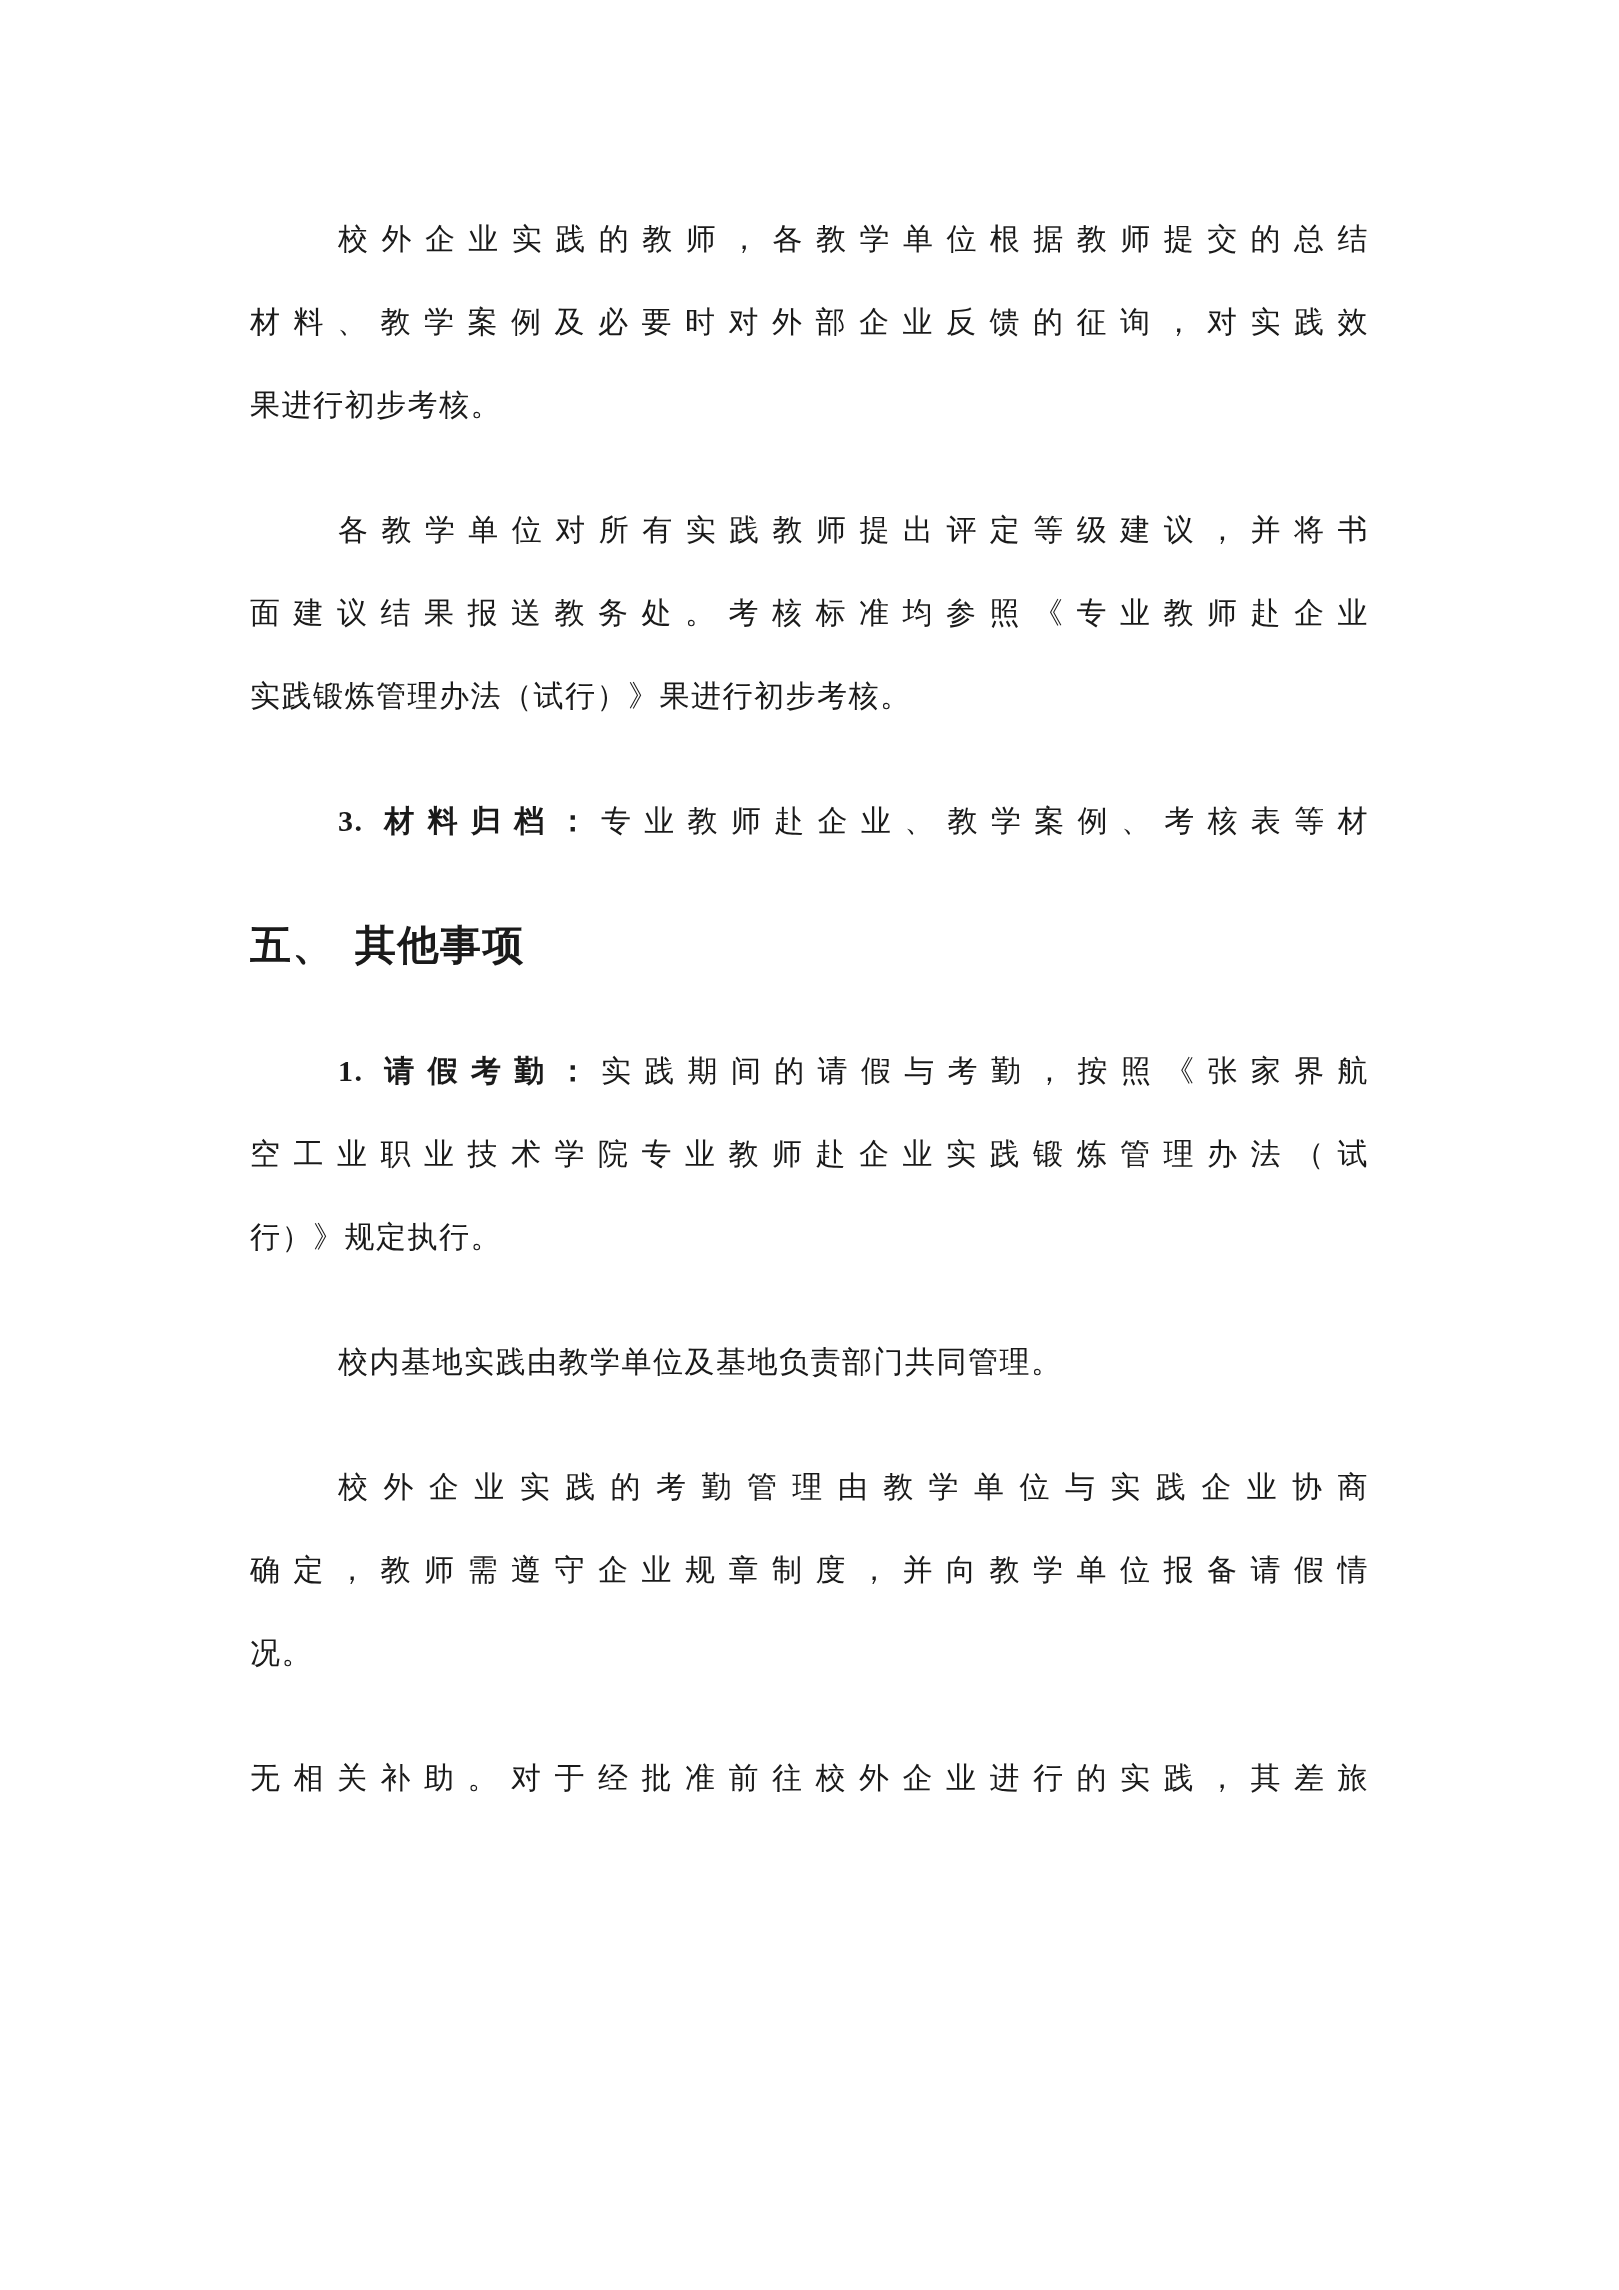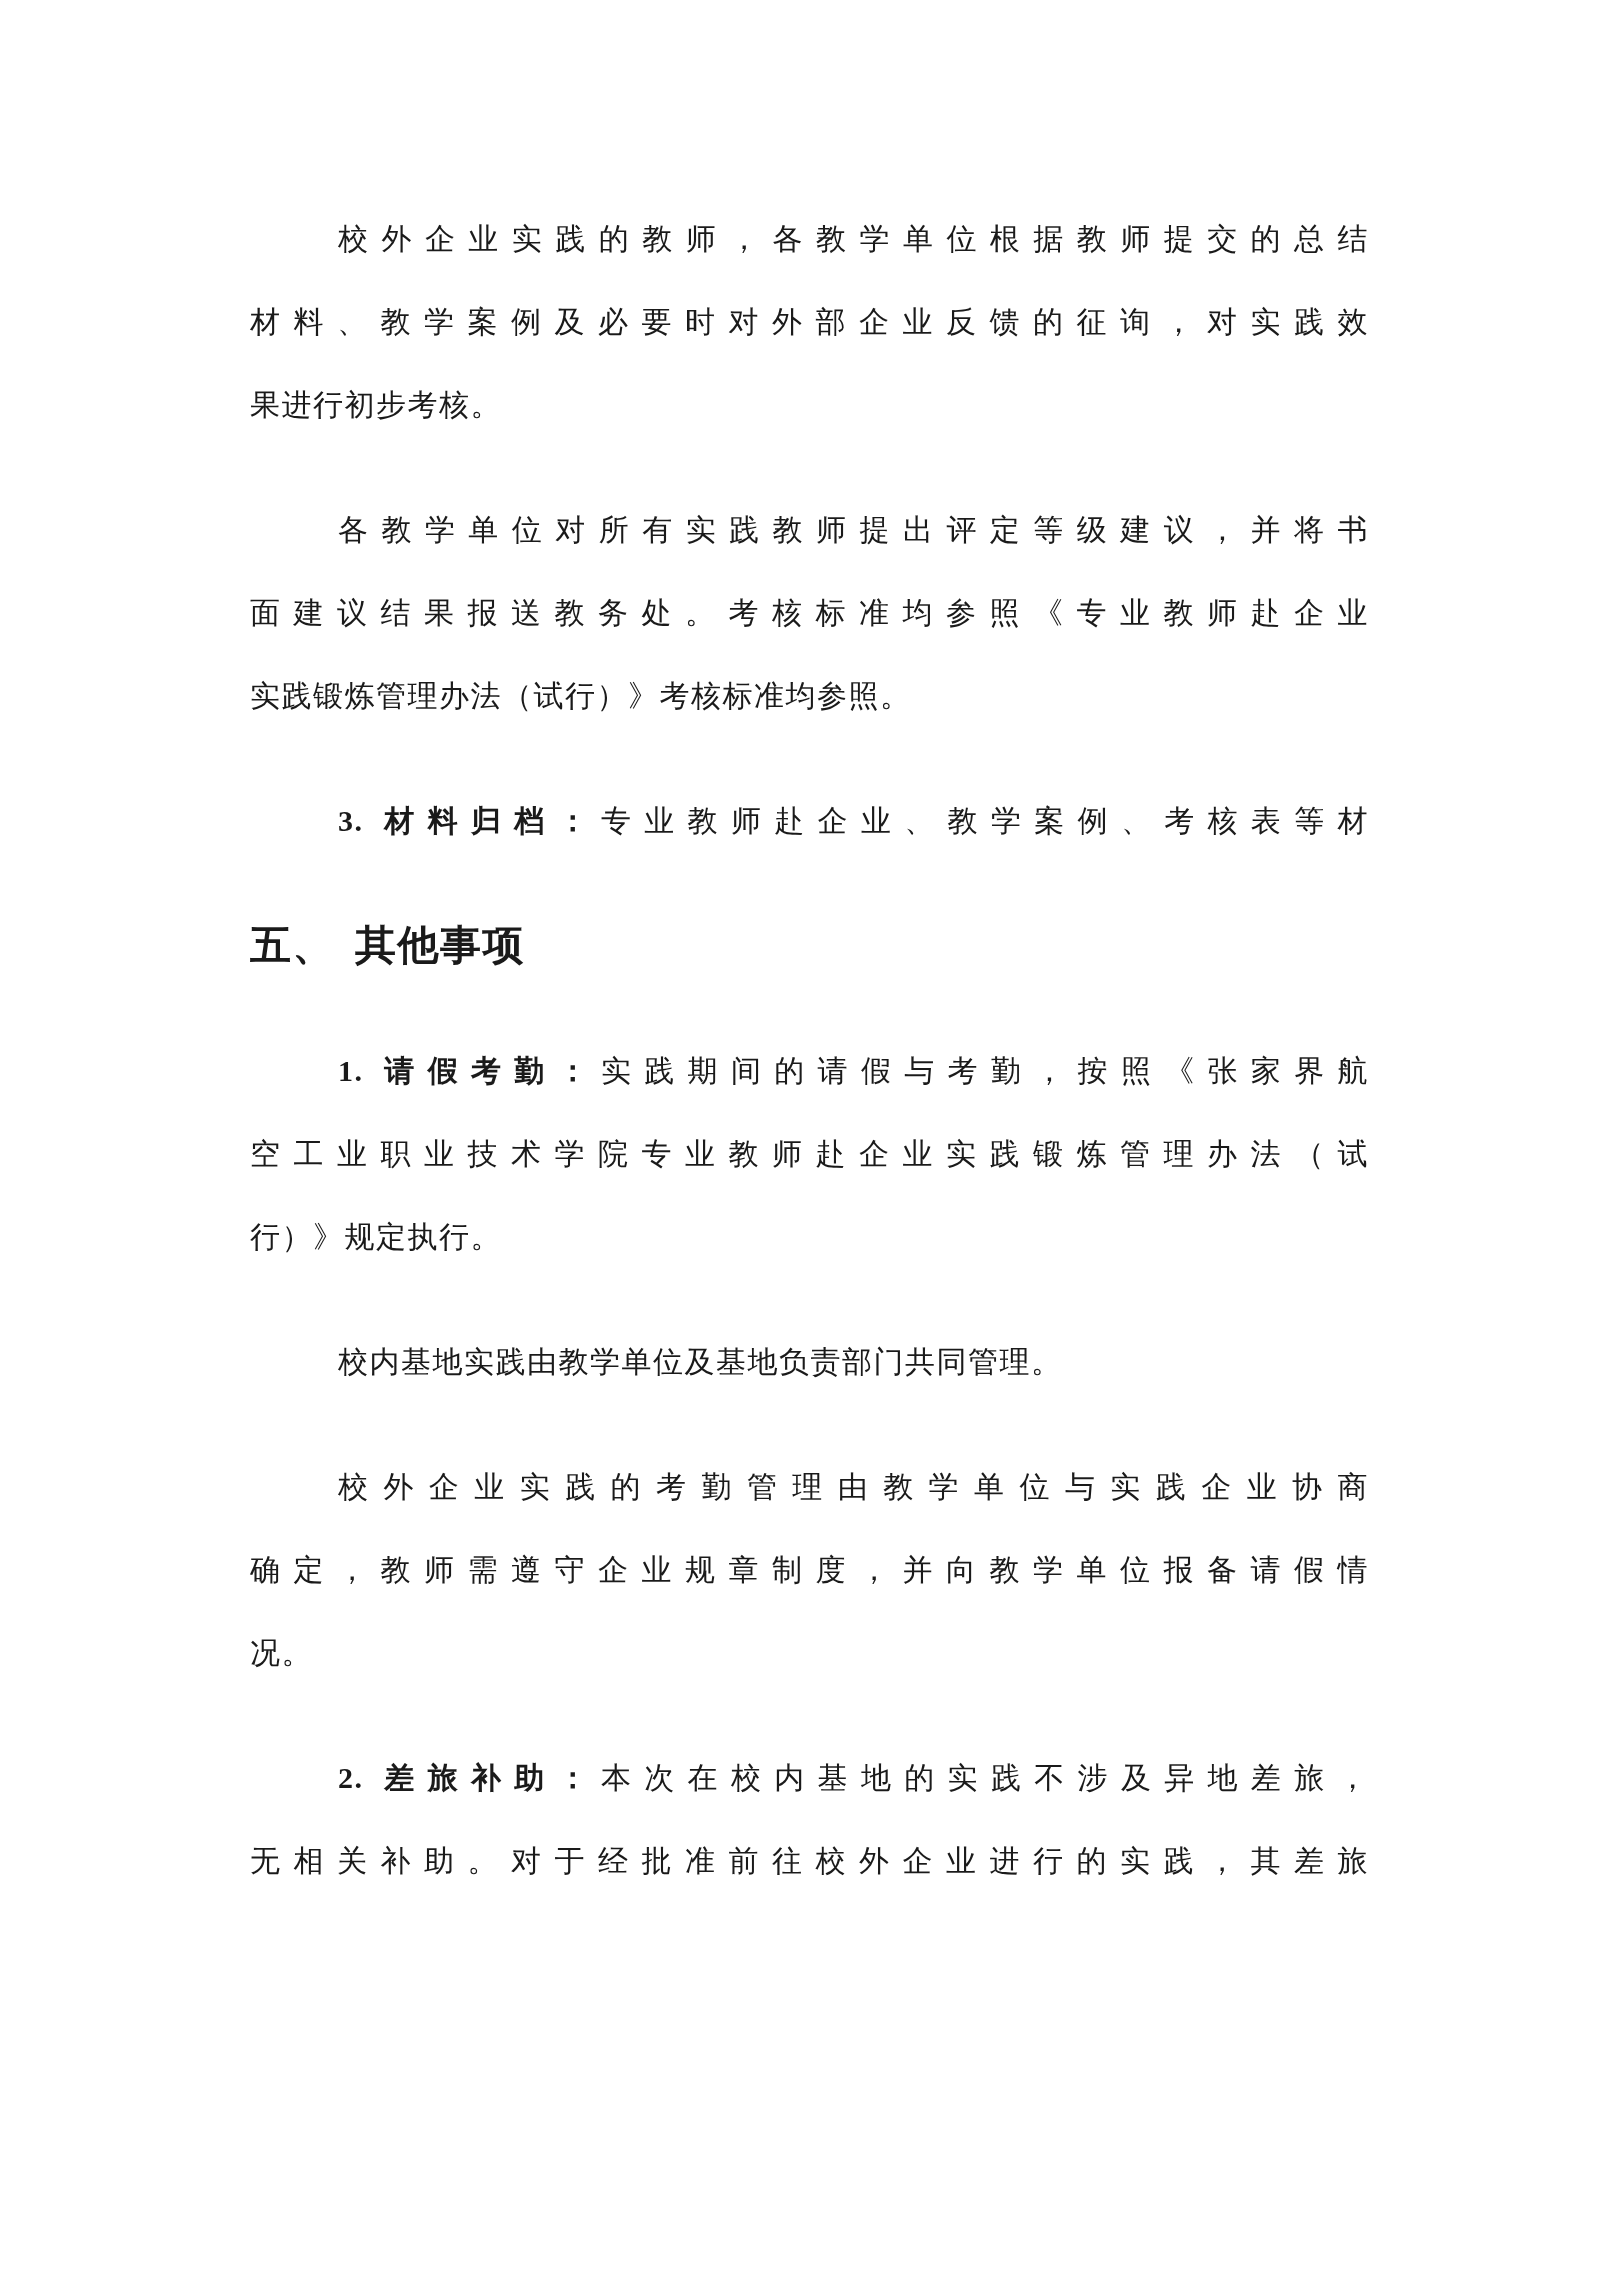--- a/index.html
+++ b/index.html
@@ -58,38 +58,37 @@
 <div class="page">
   <div class="doc-content" id="doc-root">
       <div class="para">
         <div class="line indent">校外企业实践的教师，各教学单位根据教师提交的总结</div>
         <div class="line">材料、教学案例及必要时对外部企业反馈的征询，对实践效</div>
         <div class="line last">果进行初步考核。</div>
       </div>
       <div class="para">
         <div class="line indent">各教学单位对所有实践教师提出评定等级建议，并将书</div>
         <div class="line">面建议结果报送教务处。考核标准均参照《专业教师赴企业</div>
-        <div class="line last">实践锻炼管理办法（试行）》考核标准均参照。</div>
+        <div class="line last">实践锻炼管理办法（试行）》果进行初步考核。</div>
       </div>
       <div class="para">
         <div class="line indent"><b>3. 材料归档：</b><span>专业教师赴企业、教学案例、考核表等材</span></div>
       </div>
       <div class="heading"><span>五、</span><span class="heading-title">其他事项</span></div>
       <div class="para">
         <div class="line indent"><b>1. 请假考勤：</b><span>实践期间的请假与考勤，按照《张家界航</span></div>
         <div class="line">空工业职业技术学院专业教师赴企业实践锻炼管理办法（试</div>
         <div class="line last">行）》规定执行。</div>
       </div>
       <div class="para">
         <div class="line last indent">校内基地实践由教学单位及基地负责部门共同管理。</div>
       </div>
       <div class="para">
         <div class="line indent">校外企业实践的考勤管理由教学单位与实践企业协商</div>
         <div class="line">确定，教师需遵守企业规章制度，并向教学单位报备请假情</div>
         <div class="line last">况。</div>
       </div>
       <div class="para">
-        <div class="line indent"><b>2. 差旅补助：</b><span>本次在校内基地的实践不涉及异地差旅，</span></div>
         <div class="line">无相关补助。对于经批准前往校外企业进行的实践，其差旅</div>
       </div>
     </div>
 </div>
 
 
 </body></html>

